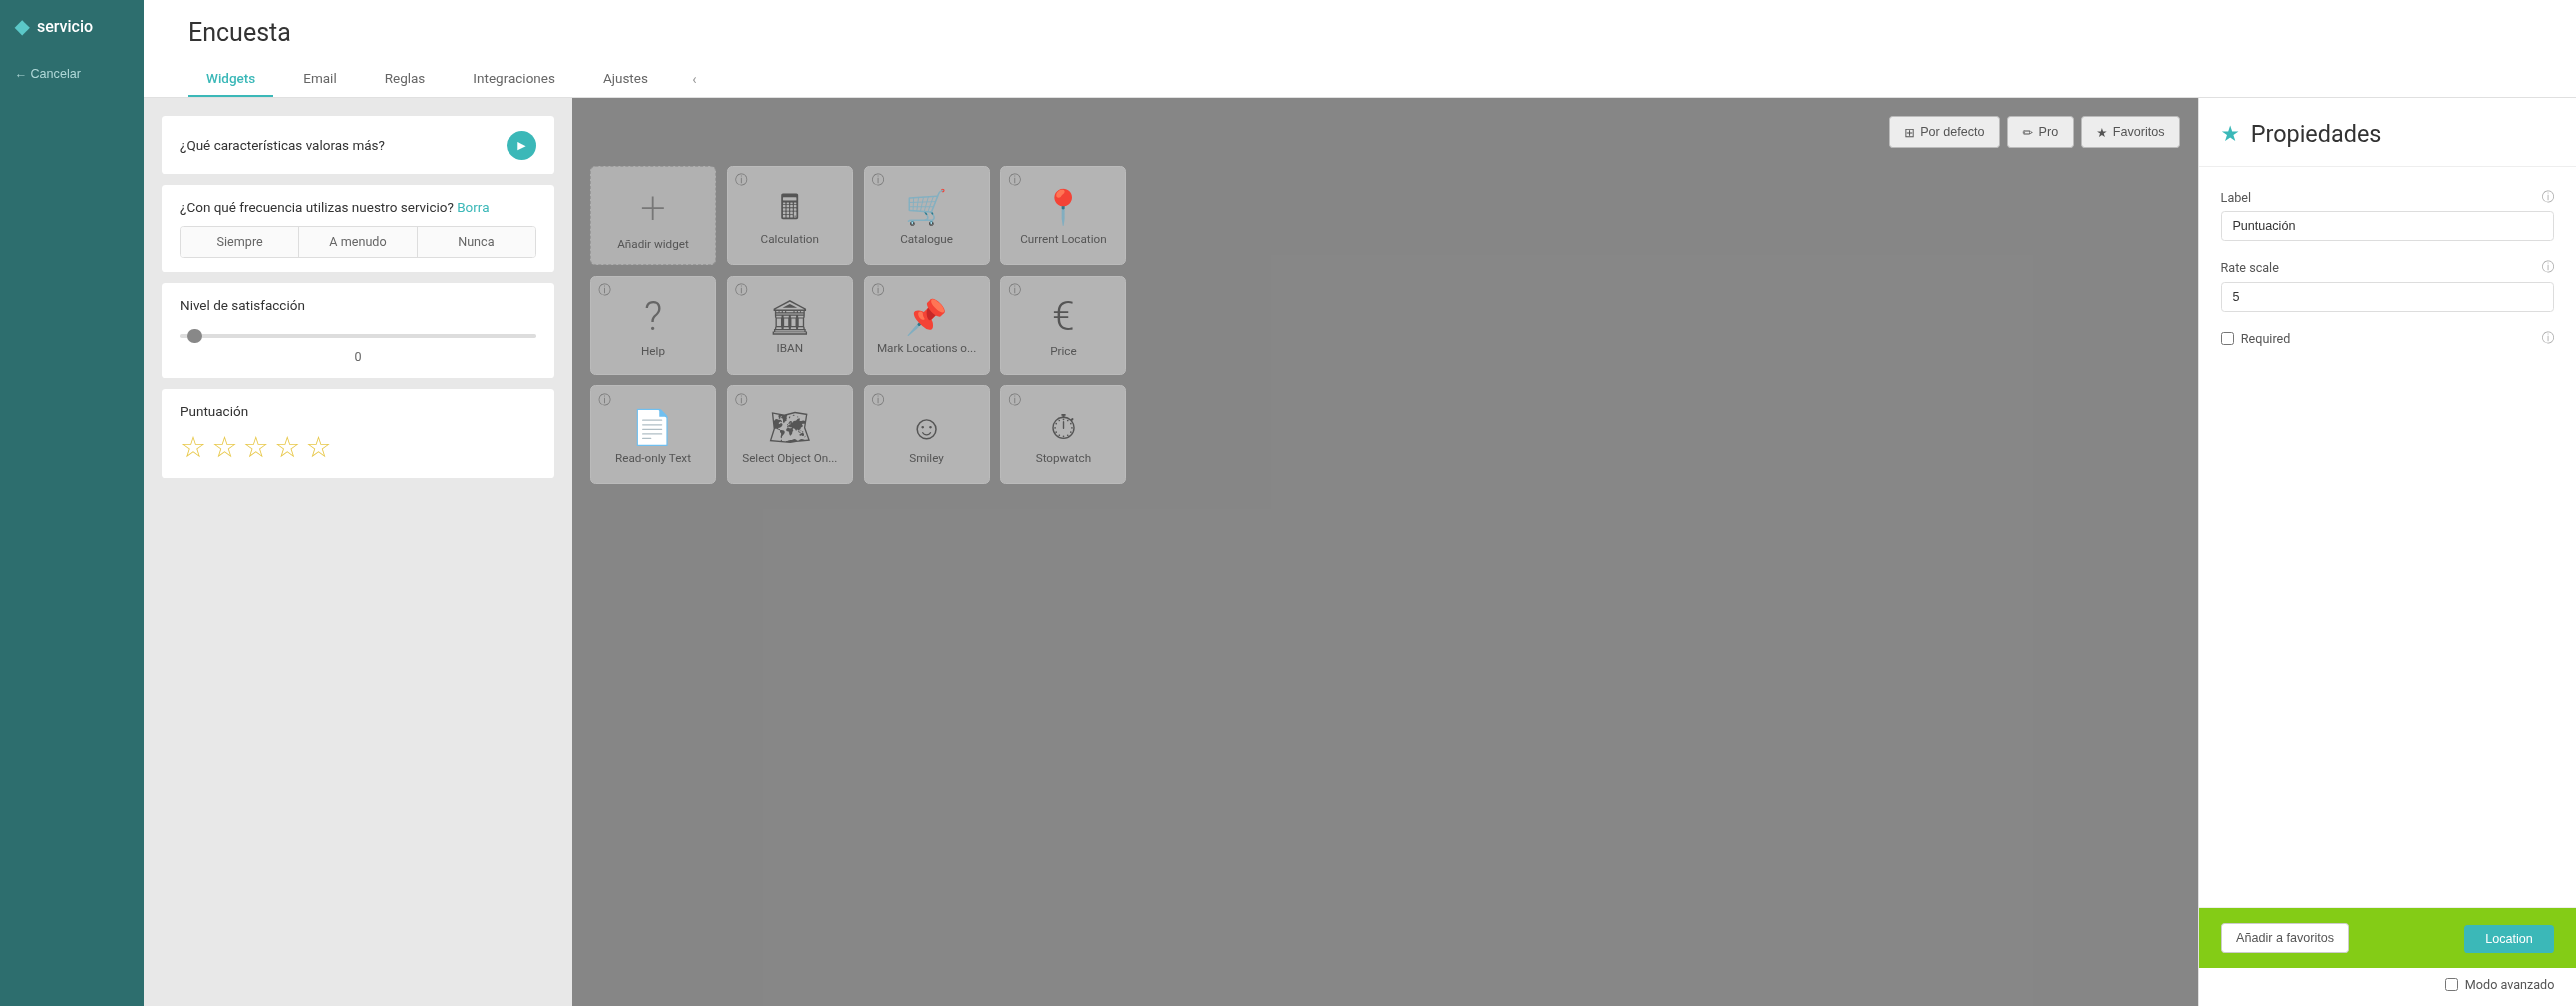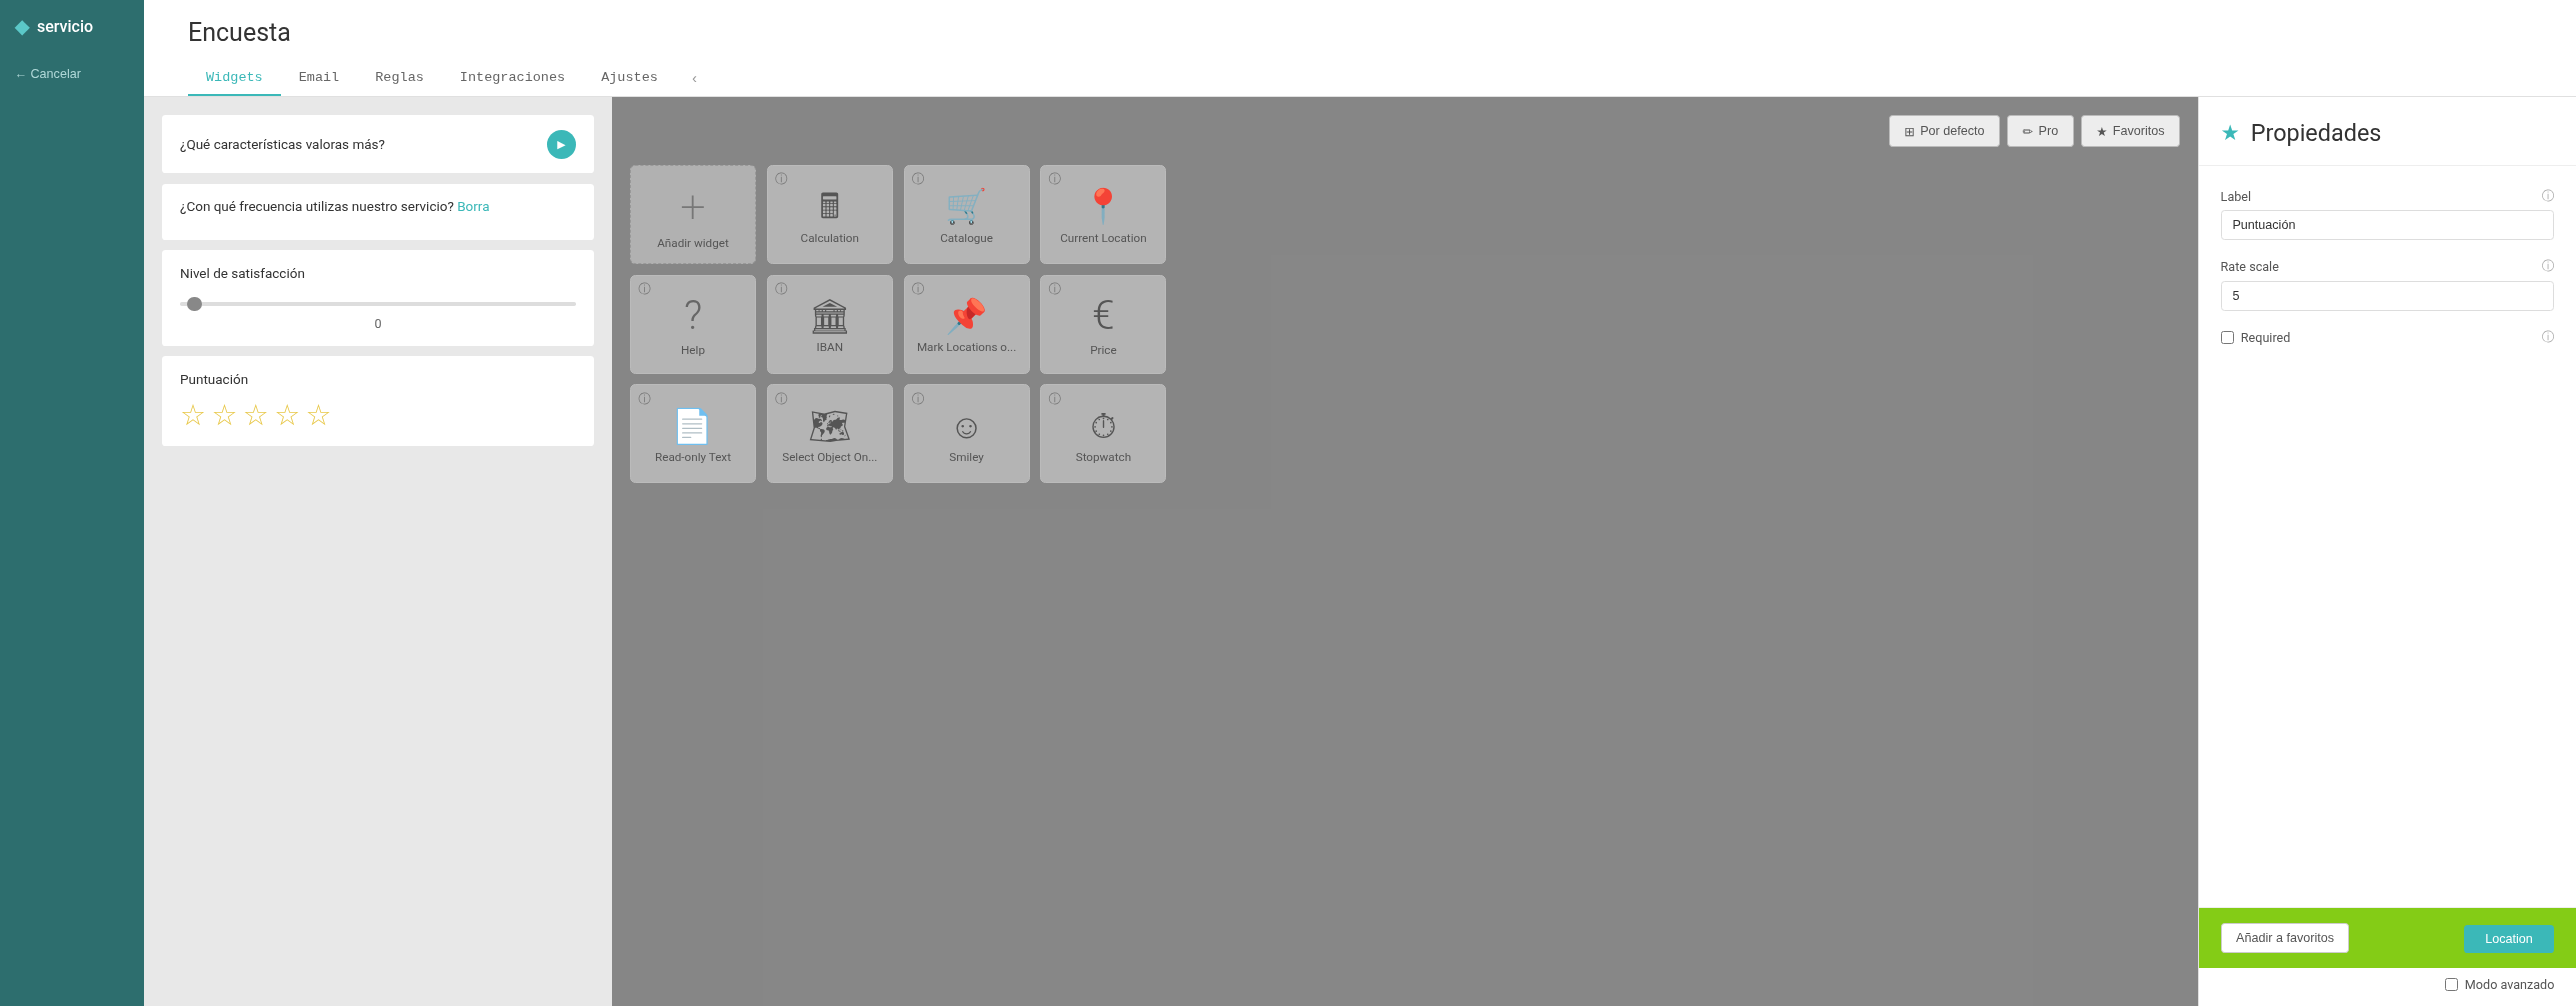--- a/index.html
+++ b/index.html
@@ -50,22 +50,21 @@
       border-bottom: 0.9px solid #e0e0e0;
     }
     .page-title {
       font-size: 25px;
       font-weight: 400;
       color: #333;
       margin-bottom: 14.4px;
     }
     .tabs {
       display: flex;
-      gap: 0;
-      font-family: Liberation Mono, monospace;
+      gap: 12px;
     }
     .tab {
       padding: 9px 18px;
       font-size: 13.5px;
       color: #666;
       cursor: pointer;
       border-bottom: 2.7px solid transparent;
       text-decoration: none;
     }
     .tab.active {
@@ -83,21 +82,21 @@
 
     
     .content-split {
       display: flex;
       flex: 1;
       overflow: hidden;
     }
 
     
     .form-preview {
-      width: 468px;
+      width: 428px;
       background: #e8e8e8;
       padding: 18px;
       overflow-y: auto;
       flex-shrink: 0;
       position: relative;
     }
 
     .form-card {
       background: #fff;
       border-radius: 3.6px;
@@ -397,20 +396,25 @@
 
       <div class="form-card">
         <div class="form-card-title">
           <span>¿Qué características valoras más?</span>
           <div class="play-btn">▶</div>
         </div>
       </div>
 
       <div class="form-card">
         <div class="form-card-subtitle">¿Con qué frecuencia utilizas nuestro servicio? <span class="borra-link">Borra</span></div>
+        <div class="multi-choice">
+          <div class="choice-opt">Siempre</div>
+          <div class="choice-opt">A menudo</div>
+          <div class="choice-opt">Nunca</div>
+        </div>
       </div>
 
       <div class="form-card">
         <div class="satisfaction-label">Nivel de satisfacción</div>
         <div class="slider-container">
           <div class="slider-track">
             <div class="slider-thumb"></div>
           </div>
         </div>
         <div class="slider-value">0</div>

